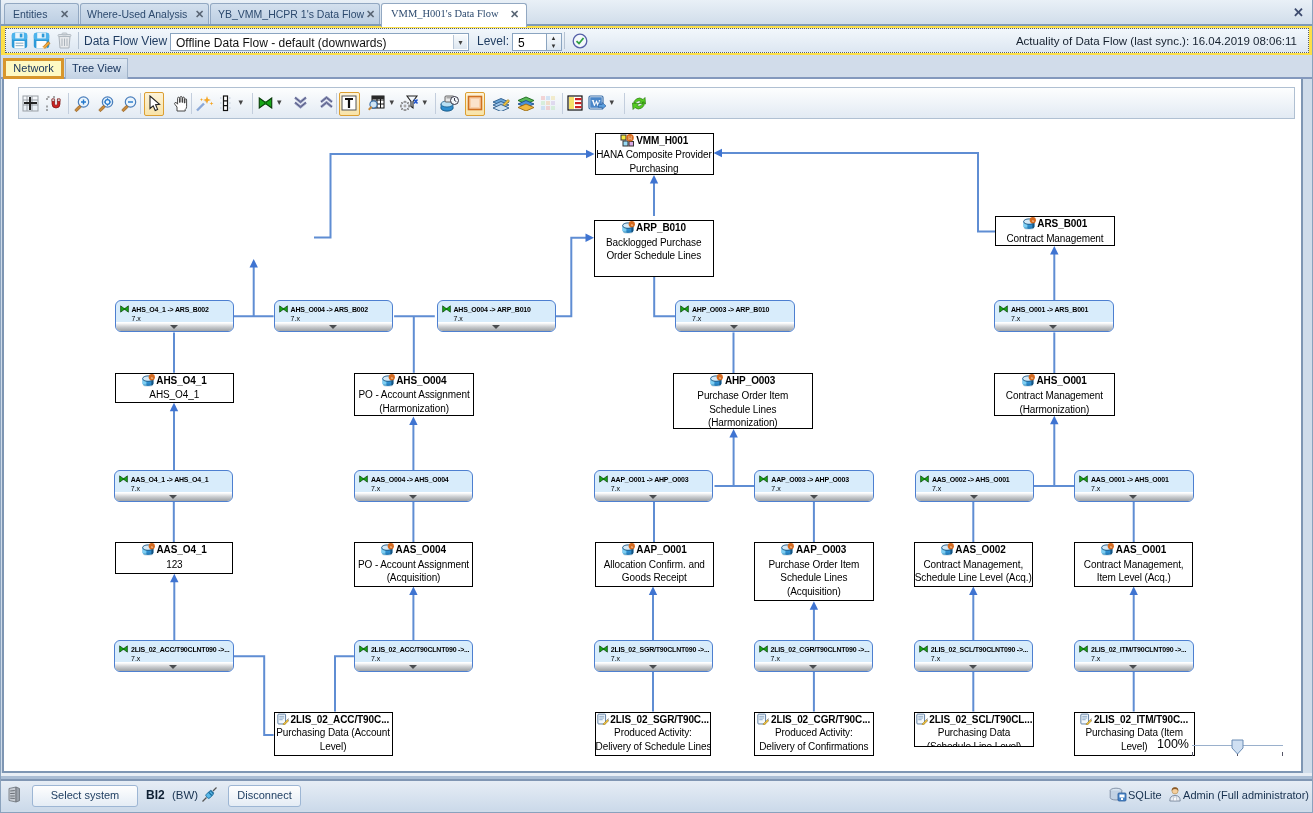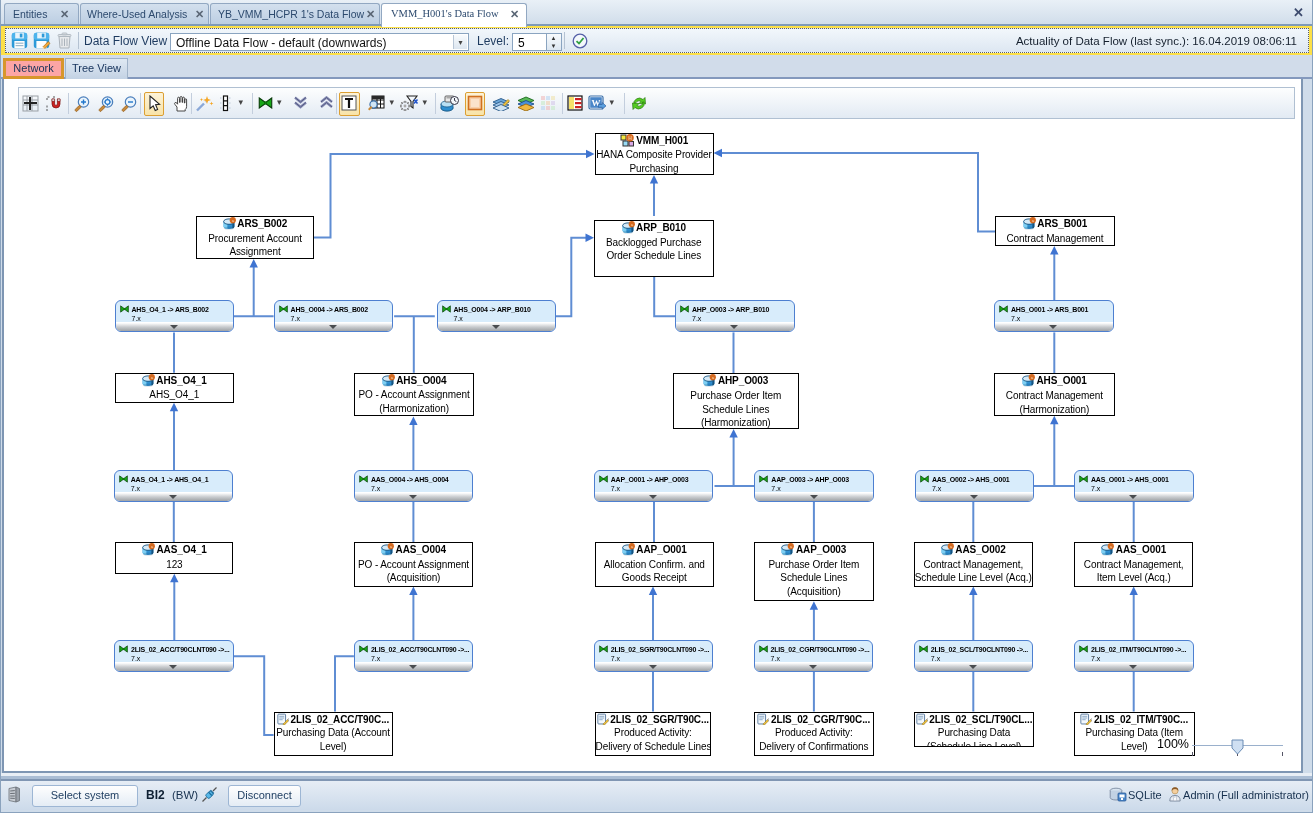--- a/index.html
+++ b/index.html
@@ -33,21 +33,21 @@
   border:1px solid #8aa4c0; border-left:none; background:linear-gradient(#f8fbfd,#dce6f0);
   font-size:6px; color:#333; text-align:center; line-height:8px; }
 #actual { position:absolute; right:11px; top:5.5px; font-size:11.5px; color:#15202e;
   white-space:nowrap; }
 .tico { position:absolute; top:3px; }
 
 
 #vtabs { position:absolute; left:1px; right:1px; top:55px; height:24px; background:#d1dcea;
   border-bottom:2px solid #8499bd; }
 .vtab { position:absolute; font-size:11px; color:#15325a; text-align:center; z-index:5; }
-#vt1 { left:3px; top:57.5px; width:61px; height:21.5px; background:#fca5a5; border:3px solid #d8962c;
+#vt1 { left:3px; top:57.5px; width:61px; height:21.5px; background:#fef9c3; border:3px solid #d8962c;
   line-height:15px; z-index:6; }
 #vt2 { left:65px; top:58px; width:63px; height:21px; background:linear-gradient(#dfe9f3,#c3d2e4);
   border:1px solid #9fb2c8; border-bottom:none; line-height:19px; }
 
 
 #canvas { position:absolute; left:2px; top:79px; width:1301px; height:694px; background:#fff;
   border-left:2px solid #7e96b3; border-right:2px solid #7e96b3; border-bottom:2px solid #7e96b3; }
 #iconbar { position:absolute; left:18px; top:87px; width:1277px; height:32px;
   background:linear-gradient(#fdfefe,#e2eaf3); border:1px solid #b0c0d2; z-index:4; }
 #diagram { position:absolute; left:0; top:0; width:1313px; height:813px; z-index:2;padding-left:28px; }
@@ -220,33 +220,20 @@
         <div class="bt"><svg class="nic" width="15" height="13" viewBox="0 0 15 13">
             <rect x="1" y="1" width="5" height="5" fill="#f5e93d" stroke="#333" stroke-width="1"></rect>
             <rect x="3" y="7" width="5" height="5" fill="#9adcf5" stroke="#333" stroke-width="1"></rect>
             <rect x="9" y="7.5" width="4.5" height="4.5" fill="#d9a8e8" stroke="#333" stroke-width="1"></rect>
             <circle cx="10" cy="3.8" r="3.8" fill="#d86a1e"></circle>
             <text x="10" y="5.6" font-size="5" fill="#f0c8a0" text-anchor="middle" font-family="Liberation Sans" font-weight="bold">H</text>
           </svg><b>VMM_H001</b></div>
         <div class="bl">HANA Composite Provider</div>
         <div class="bl">Purchasing</div>
       </div>
-<div class="nb" style="left:196px;top:216px;width:118px;height:43px">
-        <div class="bt"><svg class="nic" width="13" height="13" viewBox="0 0 13 13">
-            <path d="M0.6 4.6 L0.6 9.4 A5.4 2.7 0 0 0 11.4 9.4 L11.4 4.6 Z" fill="#2f8fd0"></path>
-            <path d="M0.6 4.6 L0.6 9.4 A5.4 2.7 0 0 0 4.4 11.9 L4.4 4.6 Z" fill="#7fd0f4"></path>
-            <path d="M9.4 4.6 L9.4 11.6 A5.4 2.7 0 0 0 11.4 9.4 L11.4 4.6 Z" fill="#16527e"></path>
-            <ellipse cx="6" cy="4.6" rx="5.4" ry="2.7" fill="#d5eaf8" stroke="#16527e" stroke-width="0.9"></ellipse>
-            <ellipse cx="6" cy="11" rx="5.2" ry="1.6" fill="#16527e" opacity="0.25"></ellipse>
-            <circle cx="9.8" cy="3.2" r="3.1" fill="#d4691f"></circle>
-            <text x="9.8" y="4.9" font-size="4.4" fill="#f8d0a8" text-anchor="middle" font-family="Liberation Sans">a</text>
-          </svg><b>ARS_B002</b></div>
-        <div class="bl">Procurement Account</div>
-        <div class="bl">Assignment</div>
-      </div>
 <div class="nb" style="left:594px;top:220px;width:119.5px;height:57px">
         <div class="bt"><svg class="nic" width="13" height="13" viewBox="0 0 13 13">
             <path d="M0.6 4.6 L0.6 9.4 A5.4 2.7 0 0 0 11.4 9.4 L11.4 4.6 Z" fill="#2f8fd0"></path>
             <path d="M0.6 4.6 L0.6 9.4 A5.4 2.7 0 0 0 4.4 11.9 L4.4 4.6 Z" fill="#7fd0f4"></path>
             <path d="M9.4 4.6 L9.4 11.6 A5.4 2.7 0 0 0 11.4 9.4 L11.4 4.6 Z" fill="#16527e"></path>
             <ellipse cx="6" cy="4.6" rx="5.4" ry="2.7" fill="#d5eaf8" stroke="#16527e" stroke-width="0.9"></ellipse>
             <ellipse cx="6" cy="11" rx="5.2" ry="1.6" fill="#16527e" opacity="0.25"></ellipse>
             <circle cx="9.8" cy="3.2" r="3.1" fill="#d4691f"></circle>
             <text x="9.8" y="4.9" font-size="4.4" fill="#f8d0a8" text-anchor="middle" font-family="Liberation Sans">a</text>
           </svg><b>ARP_B010</b></div>
@@ -283,21 +270,21 @@
             <path d="M0.6 4.6 L0.6 9.4 A5.4 2.7 0 0 0 4.4 11.9 L4.4 4.6 Z" fill="#7fd0f4"></path>
             <path d="M9.4 4.6 L9.4 11.6 A5.4 2.7 0 0 0 11.4 9.4 L11.4 4.6 Z" fill="#16527e"></path>
             <ellipse cx="6" cy="4.6" rx="5.4" ry="2.7" fill="#d5eaf8" stroke="#16527e" stroke-width="0.9"></ellipse>
             <ellipse cx="6" cy="11" rx="5.2" ry="1.6" fill="#16527e" opacity="0.25"></ellipse>
             <circle cx="9.8" cy="3.2" r="3.1" fill="#d4691f"></circle>
             <text x="9.8" y="4.9" font-size="4.4" fill="#f8d0a8" text-anchor="middle" font-family="Liberation Sans">a</text>
           </svg><b>AHS_O004</b></div>
         <div class="bl">PO - Account Assignment</div>
         <div class="bl">(Harmonization)</div>
       </div>
-<div class="nb" style="left:672.8px;top:373.4px;width:126px;height:55.5px">
+<div class="nb" style="left:672.8px;top:373.4px;width:140px;height:55.5px">
         <div class="bt"><svg class="nic" width="13" height="13" viewBox="0 0 13 13">
             <path d="M0.6 4.6 L0.6 9.4 A5.4 2.7 0 0 0 11.4 9.4 L11.4 4.6 Z" fill="#2f8fd0"></path>
             <path d="M0.6 4.6 L0.6 9.4 A5.4 2.7 0 0 0 4.4 11.9 L4.4 4.6 Z" fill="#7fd0f4"></path>
             <path d="M9.4 4.6 L9.4 11.6 A5.4 2.7 0 0 0 11.4 9.4 L11.4 4.6 Z" fill="#16527e"></path>
             <ellipse cx="6" cy="4.6" rx="5.4" ry="2.7" fill="#d5eaf8" stroke="#16527e" stroke-width="0.9"></ellipse>
             <ellipse cx="6" cy="11" rx="5.2" ry="1.6" fill="#16527e" opacity="0.25"></ellipse>
             <circle cx="9.8" cy="3.2" r="3.1" fill="#d4691f"></circle>
             <text x="9.8" y="4.9" font-size="4.4" fill="#f8d0a8" text-anchor="middle" font-family="Liberation Sans">a</text>
           </svg><b>AHP_O003</b></div>
         <div class="bl">Purchase Order Item</div>

